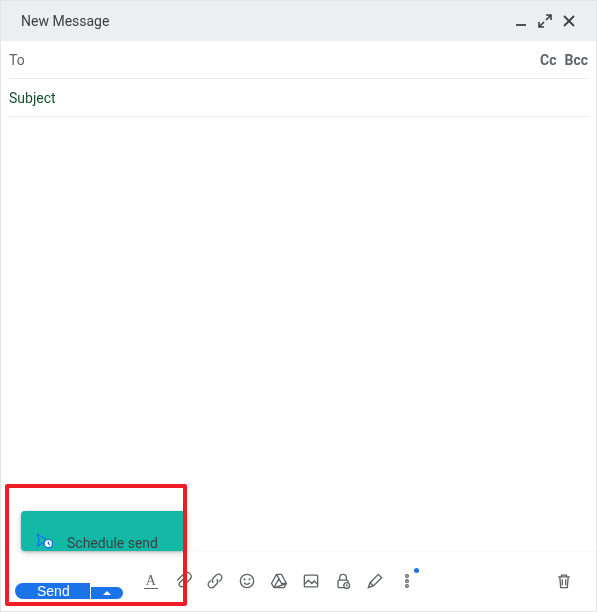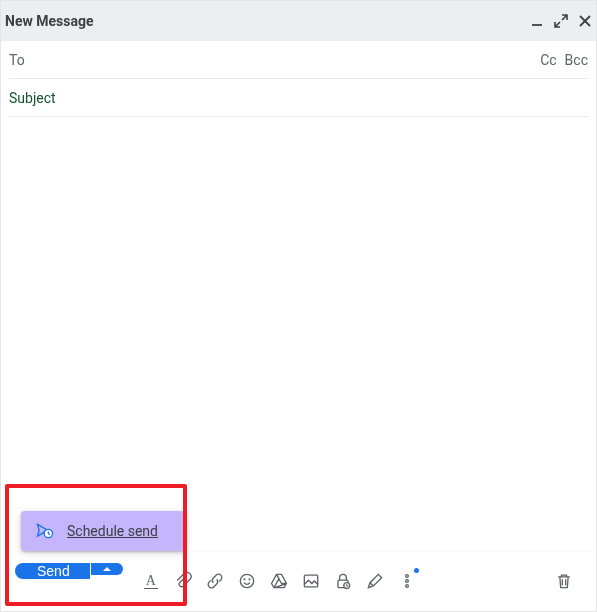--- a/index.html
+++ b/index.html
@@ -16,60 +16,60 @@
     width: 100%; height: 100%;
     display: flex;
     flex-direction: column;
     border: 1px solid #e5e5e5;
   }
   .header {
     background: #eceff1;
     height: 40px;
     display: flex;
     align-items: center;
-    padding: 0 4px;
-    font-size: 14px;
-    font-weight: 700;
+    padding: 0 20px;
+    font-size: 14px;
+    font-weight: 400;
     color: #3c4043;
   }
   .header-title { flex: 1; }
   .header-controls { display: flex; gap: 10px; }
   .header-controls span { cursor: pointer; color: #3c4043; display:flex; align-items:center; }
   .header-controls svg { width: 14px; height: 14px; }
 
   .fields { padding: 0 8px; }
   .field-row {
     display: flex;
     align-items: center;
     border-bottom: 1px solid #e8eaed;
     height: 38px;
     font-size: 14px;
   }
   .field-label { color: #5f6368; }
   .to-row .field-label { margin-right: 6px; }
   .input-area { flex: 1; }
   .cc-bcc { color: #5f6368; display:flex; gap:8px; font-size:14px; }
-  .cc-bcc span { cursor: pointer; }
+  .cc-bcc span { cursor: pointer; font-weight: bold; }
   .subject-row .field-label { color: #14532d; }
 
   .body-area { flex: 1; }
 
   .footer {
     height: 60px;
     display: flex;
     align-items: center;
     padding: 0 14px;
     gap: 0;
     position: relative;
     box-shadow: inset 0 1px 0 rgba(0,0,0,0.02);
   }
 
   .send-group {
     display: flex;
-    align-items: flex-start;
+    align-items: flex-end;
     height: 36px;
   }
   .send-btn {
     background: #1a73e8;
     color: #fff;
     border: none;
     font-size: 14px;
     font-weight: 500;
     padding: 0 20px 0 22px;
     border-radius: 18px 0 0 18px;
@@ -112,31 +112,30 @@
     background:#1a73e8;
   }
 
   
   .schedule-popup {
     position: absolute;
     left: 20px;
     bottom: 60px;
     width: 165px;
     height: 40px;
-    background: #c4b5fd;
+    background: #14b8a6;
     border-radius: 4px;
     box-shadow: 0 1px 3px rgba(0,0,0,0.2), 0 2px 8px rgba(0,0,0,0.15);
     display: flex;
-    align-items: center;
+    align-items: flex-end;
     padding: 0 14px;
     gap: 12px;
     font-size: 14px;
     color: #3c4043;
     cursor: pointer;
-    text-decoration: underline;
   }
   .schedule-popup svg { width:20px; height:20px; }
 
   
   .highlight-box {
     position: absolute;
     left: 5px;
     top: 484px;
     width: 182px;
     height: 122px;

